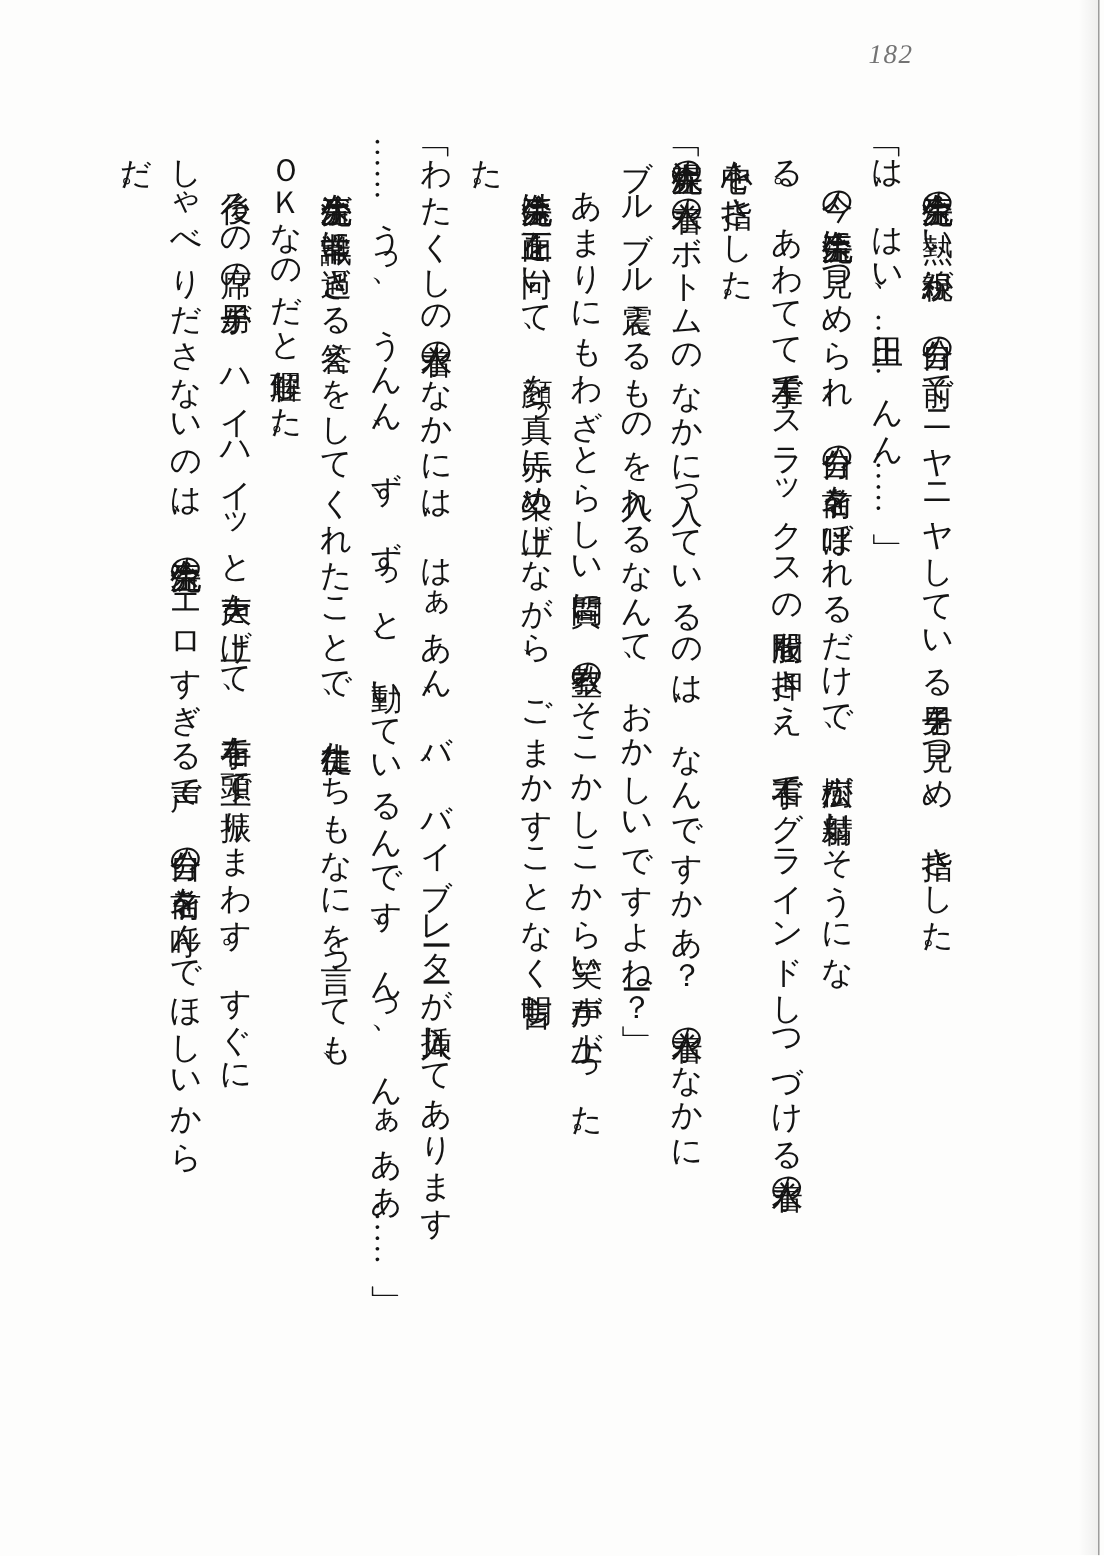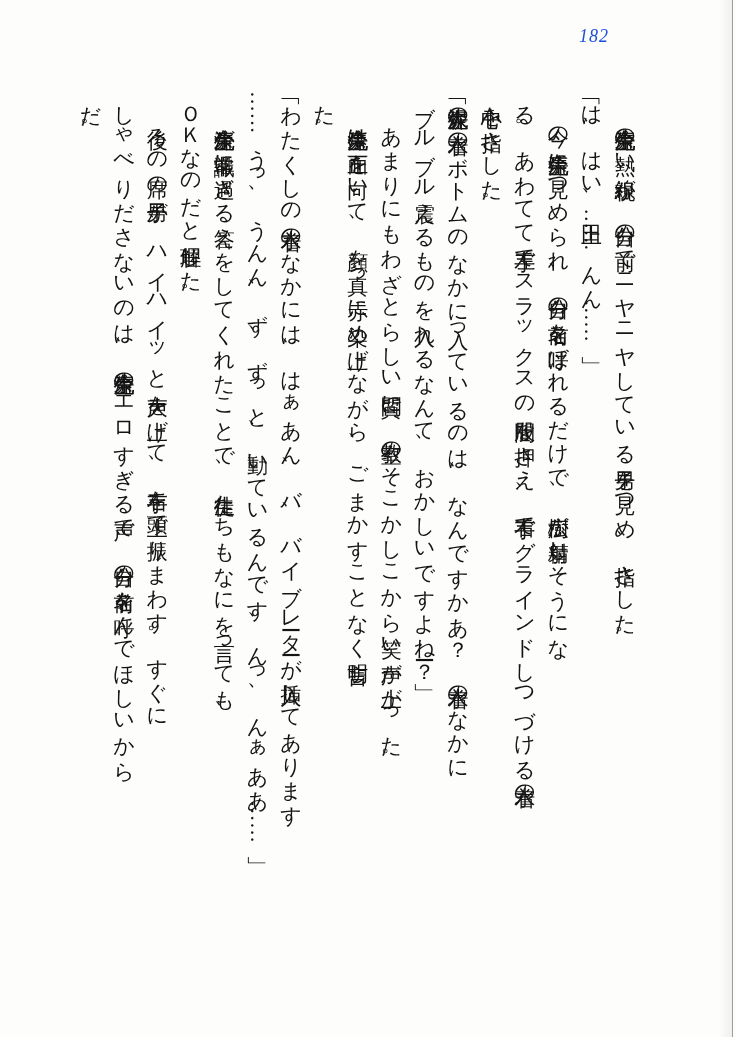--- a/index.html
+++ b/index.html
@@ -32,21 +32,21 @@
     height: 100%;
     background: #9d9d9d;
   }
   .page-number {
     position: absolute;
     left: 579px;
     top: 26px;
     font-style: italic;
     font-size: 18px;
     letter-spacing: 1px;
-    color: #1d4ed8;
+    color: #737373;
   }
   .text-block {
     position: absolute;
     top: 91px;
     right: 95px;
     height: 848px;
     writing-mode: vertical-rl;
     text-orientation: mixed;
     font-size: 21px;
     letter-spacing: 0.4px;

